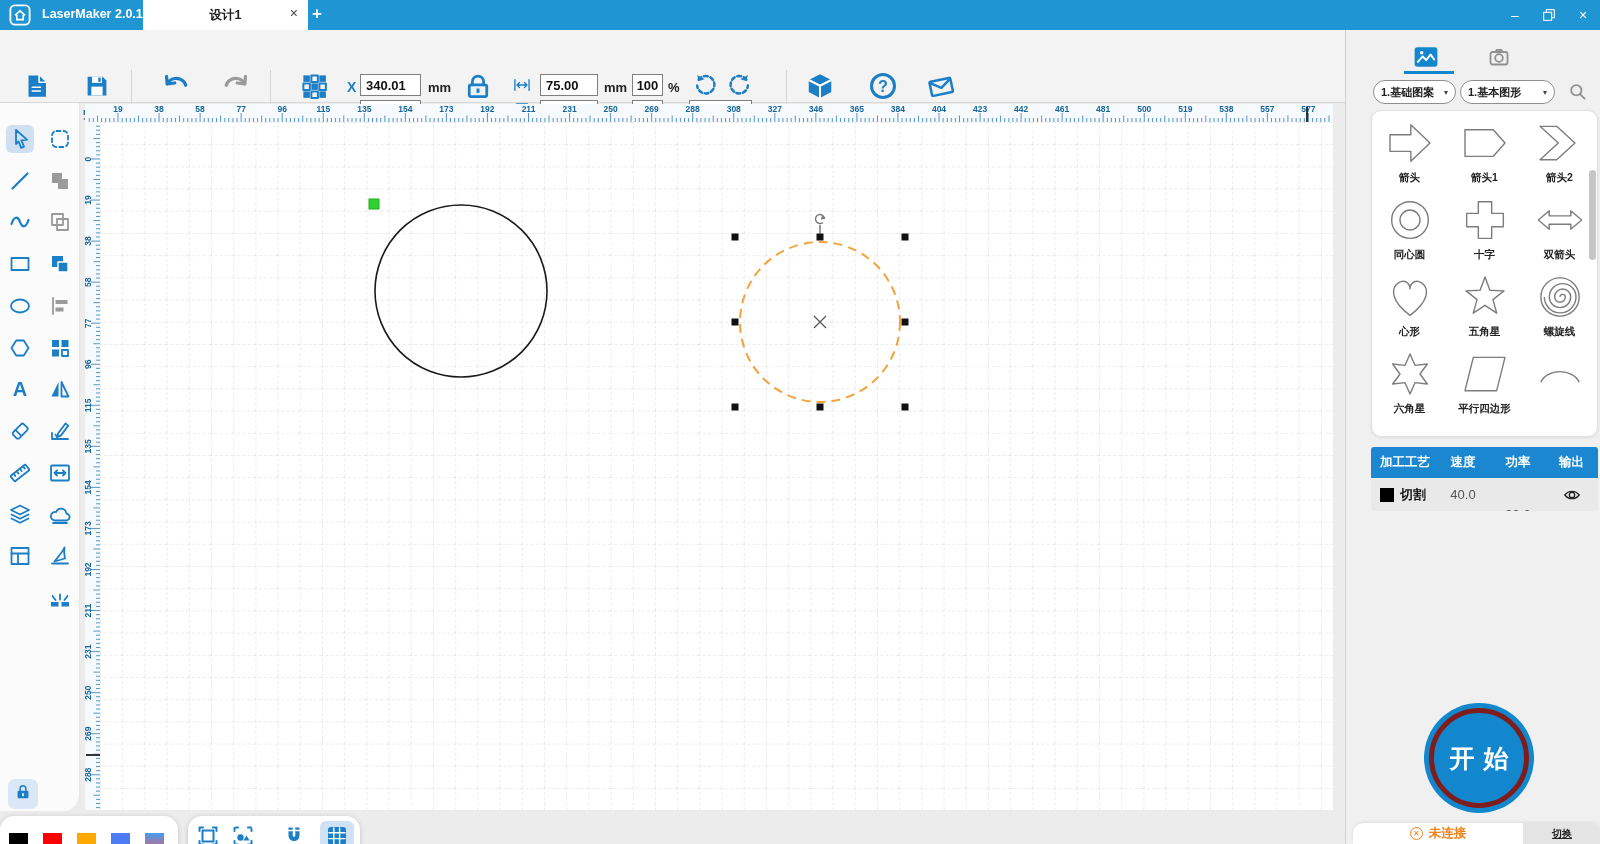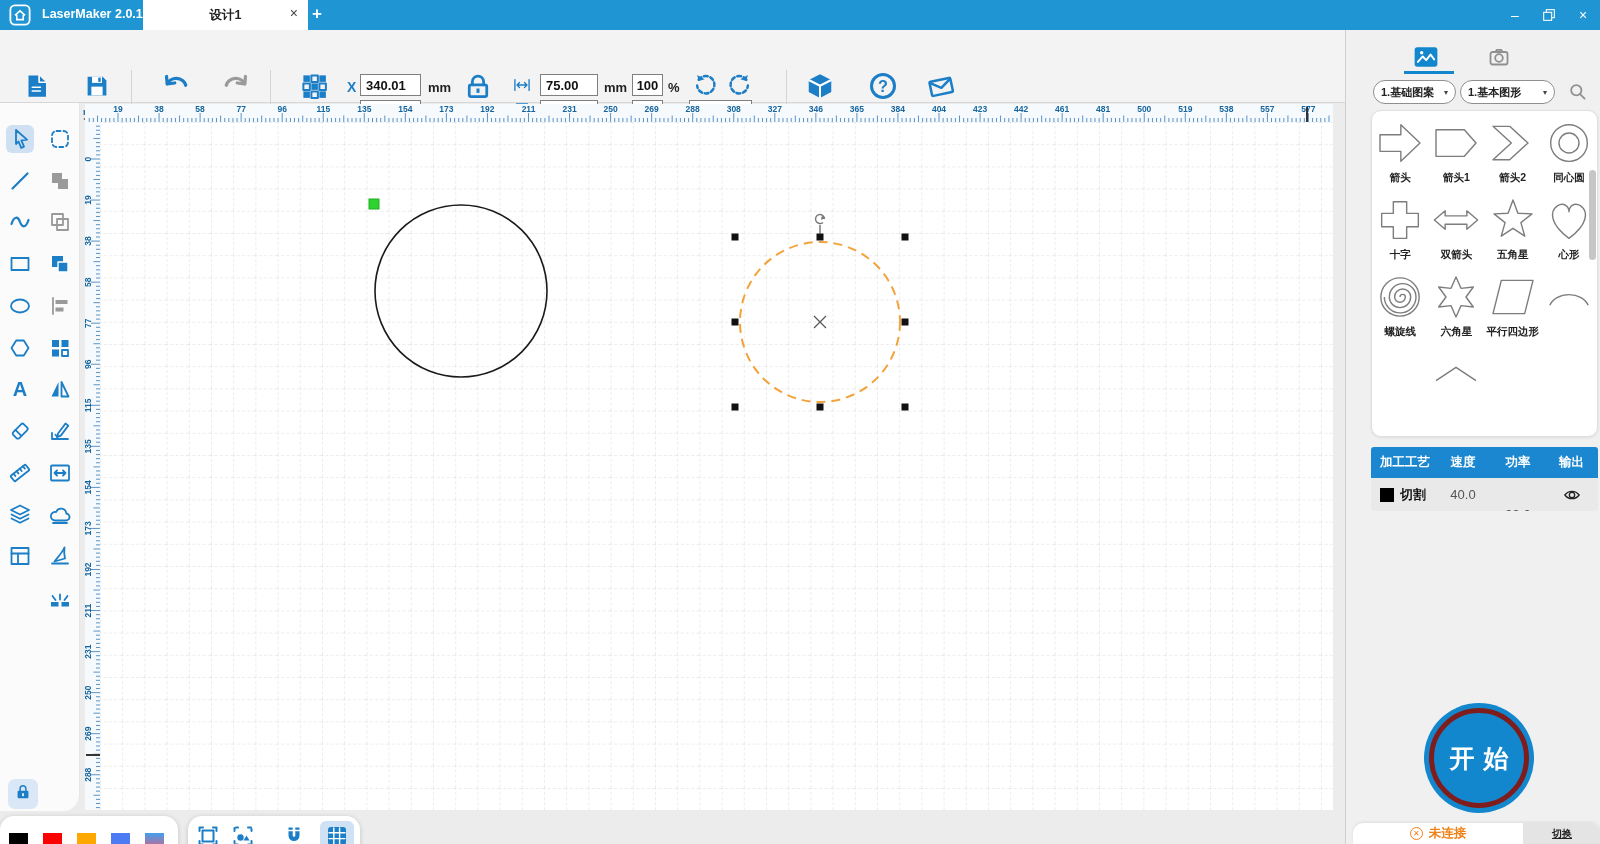--- a/index.html
+++ b/index.html
@@ -47,21 +47,21 @@
   .snap-card { left:188px; top:816px; width:172px; height:42px; }
   .snapbtn { position:absolute; top:5px; width:28px; height:30px; display:flex; align-items:center; justify-content:center; color:#1b7ec6; border-radius:6px; }
   .snapbtn.active { background:#cfe2f5; width:34px; }
 
   
   .rightpanel { position:absolute; left:1345px; top:30px; width:255px; height:814px; background:#f0f0f0; border-left:1px solid #cfcfcf;padding-left:24px; }
   .rp-tab-underline { position:absolute; left:58px; top:41px; width:50px; height:3px; background:#1287cd; }
   .rp-dd { position:absolute; top:50px; height:24px; border:1px solid #8f8f8f; border-radius:12px; background:#fff; display:flex; align-items:center; justify-content:space-between; padding:0 7px; font-size:11px; font-weight:bold; color:#222; }
   .rp-dd .caret { font-size:8px; color:#444; margin-left:3px; }
   .gallery-card { position:absolute; left:25px; top:80px; width:227px; height:327px; background:#fff; border:1px solid #e0e0e0; border-radius:10px; overflow:hidden; box-shadow:0 1px 3px rgba(0,0,0,.08); }
-  .gallery-grid { display:grid; grid-template-columns:repeat(4,1fr); }
+  .gallery-grid { display:grid; grid-template-columns:repeat(3,1fr); }
   .shape-cell { height:77px; display:flex; flex-direction:column; align-items:center; padding-top:7px; }
   .shape-cell .slab { font-size:10.5px; font-weight:bold; color:#222; margin-top:3px; white-space:nowrap; }
   .gal-scroll { position:absolute; left:243px; top:140px; width:7px; height:90px; background:#c6c6c6; border-radius:3.5px; }
   .proc-card { position:absolute; left:25px; top:417px; width:227px; border-radius:3px; overflow:hidden; }
   .proc-head { height:31px; background:#1a87d0; display:flex; align-items:center; color:#fff; font-size:12.5px; font-weight:bold; }
   .proc-head span:nth-child(1){ width:64px; padding-left:9px; }
   .proc-head span:nth-child(2){ width:56px; text-align:center; }
   .proc-head span:nth-child(3){ width:54px; text-align:center; }
   .proc-head span:nth-child(4){ width:53px; text-align:center; }
   .proc-row { height:33px; background:#e9e9e9; display:flex; align-items:center; font-size:13px; }
@@ -1018,29 +1018,29 @@
             <span class="slab">十字</span>
           </div>
           <div class="shape-cell">
             <svg width="50" height="50" viewBox="0 0 60 60" fill="none" stroke="#7d7d7d" stroke-width="1.7" stroke-linejoin="round">
               <path d="M4 30 L17 19 V25 H43 V19 L56 30 L43 41 V35 H17 V41 Z"></path>
             </svg>
             <span class="slab">双箭头</span>
           </div>
           <div class="shape-cell">
             <svg width="50" height="50" viewBox="0 0 60 60" fill="none" stroke="#7d7d7d" stroke-width="1.7" stroke-linejoin="round">
+              <path d="M30 52 C8 36 6 20 16 13 C24 8 30 14 30 20 C30 14 36 8 44 13 C54 20 52 36 30 52 Z"></path>
+            </svg>
+            <span class="slab">心形</span>
+          </div>
+          <div class="shape-cell">
+            <svg width="50" height="50" viewBox="0 0 60 60" fill="none" stroke="#7d7d7d" stroke-width="1.7" stroke-linejoin="round">
               <path d="M30 6 L35.9 21.9 L52.8 22.6 L39.5 33.1 L44.1 49.4 L30 40 L15.9 49.4 L20.5 33.1 L7.2 22.6 L24.1 21.9 Z"></path>
             </svg>
             <span class="slab">五角星</span>
-          </div>
-          <div class="shape-cell">
-            <svg width="50" height="50" viewBox="0 0 60 60" fill="none" stroke="#7d7d7d" stroke-width="1.7" stroke-linejoin="round">
-              <path d="M30 52 C8 36 6 20 16 13 C24 8 30 14 30 20 C30 14 36 8 44 13 C54 20 52 36 30 52 Z"></path>
-            </svg>
-            <span class="slab">心形</span>
           </div>
           <div class="shape-cell">
             <svg width="50" height="50" viewBox="0 0 60 60" fill="none" stroke="#7d7d7d" stroke-width="1.7" stroke-linejoin="round">
               <circle cx="30" cy="30" r="23"></circle>
               <path d="M30 30 a3.2 3.2 0 0 1 6.4 0 a6.4 6.4 0 0 1 -12.8 0 a9.6 9.6 0 0 1 19.2 0 a12.8 12.8 0 0 1 -25.6 0 a16 16 0 0 1 32 0 a19 19 0 0 1 -38 0"></path>
             </svg>
             <span class="slab">螺旋线</span>
           </div>
           <div class="shape-cell">
             <svg width="50" height="50" viewBox="0 0 60 60" fill="none" stroke="#7d7d7d" stroke-width="1.7" stroke-linejoin="round">

